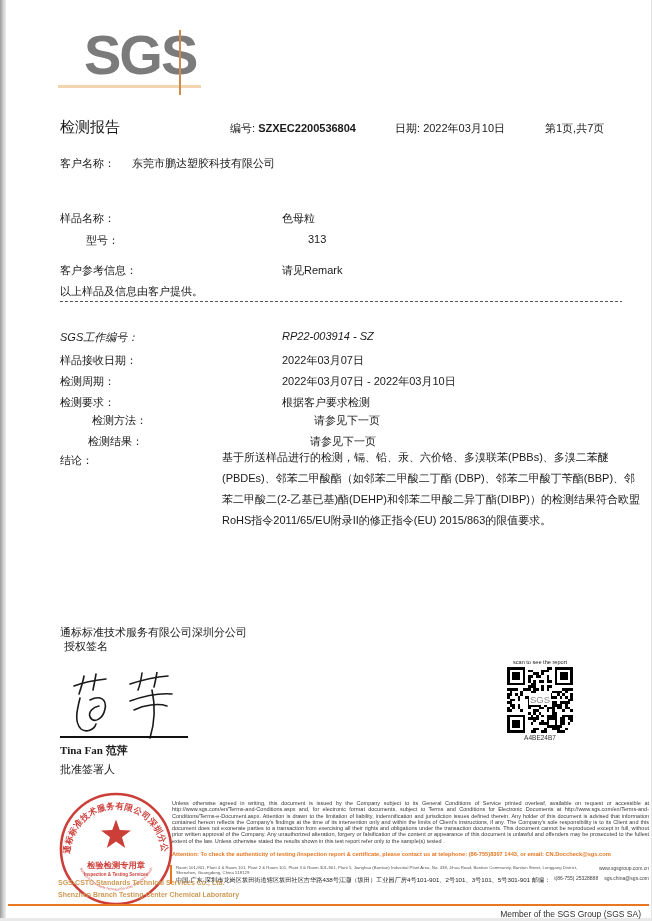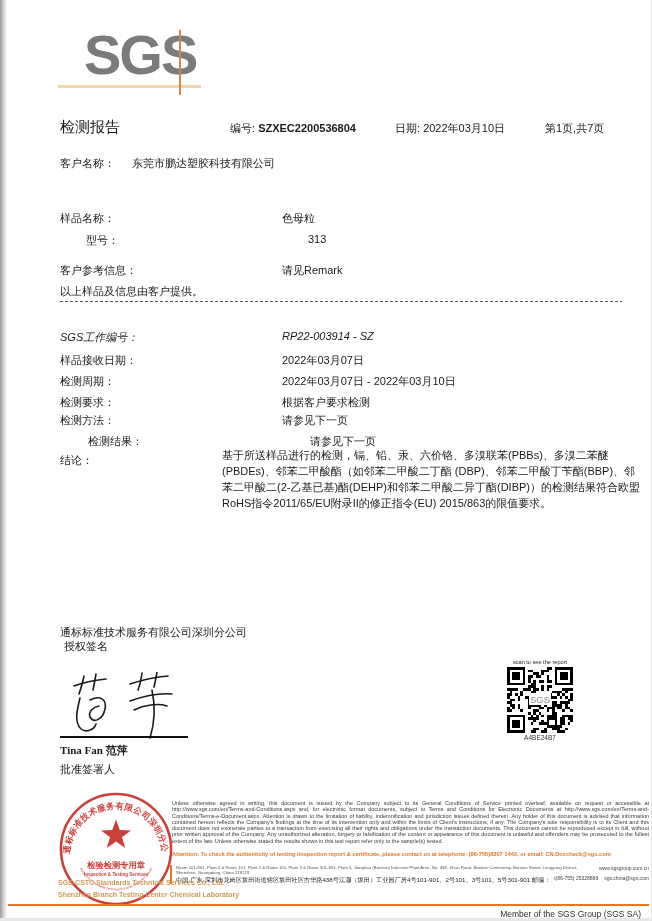--- a/index.html
+++ b/index.html
@@ -36,24 +36,24 @@
 
   .sample-name { top:211px; }
   .sample-model{ top:233px;margin-left:26px; }
   .sample-ref  { top:263px; }
   .sample-note { top:276px;margin-top:8px; }
 
   .divider-dashed { position:absolute; left:60px; top:301px; width:562px; height:1px;
       background:repeating-linear-gradient(90deg,#555 0 3px,transparent 3px 5px); }
 
   .job-0 { top:330px;font-style:italic; } .job-1 { top:353px; } .job-2 { top:374px; }
-  .job-3 { top:395px; } .job-4 { top:413px; } .job-5 { top:434px;margin-left:28px; }
+  .job-3 { top:395px; } .job-4 { top:413px;margin-left:32px; } .job-5 { top:434px;margin-left:28px; }
   .conclusion-label { top:453px; }
   .conclusion-text { position:absolute; left:222px; top:447px; width:424px; font-size:11px;
-                     line-height:16px; }
+                     line-height:21px; }
 
   .sig-company { position:absolute; left:60px; top:625px; font-size:11px; }
   .sig-auth    { position:absolute; left:64px; top:639px; font-size:11px; }
   .signature-svg { position:absolute; left:66px; top:672px; }
   .sig-line  { position:absolute; left:60px; top:736px; width:128px; height:2px; background:#111; }
   .sig-name  { position:absolute; left:60px; top:743px; font-size:11px; font-weight:bold;font-family:Liberation Serif, serif; }
   .sig-title { position:absolute; left:60px; top:762px; font-size:11px; }
 
   
   .qr-wrap { position:absolute; left:498px; top:659px; width:84px; text-align:center; }

